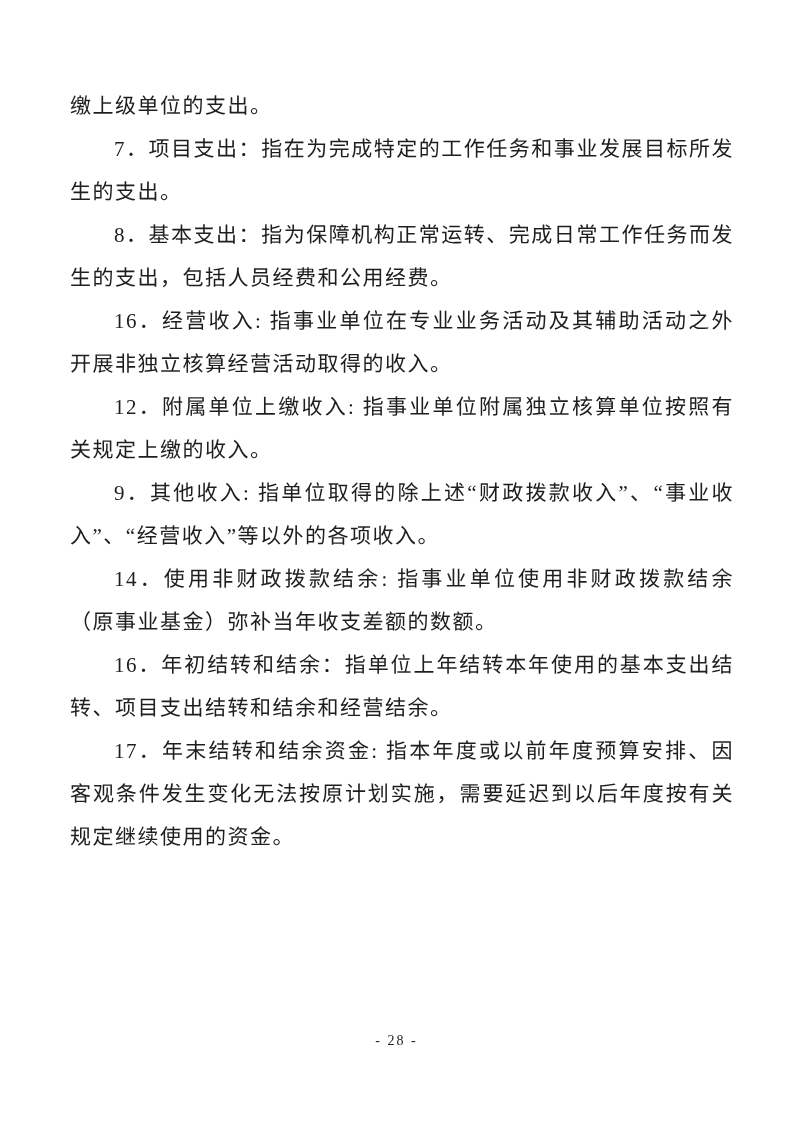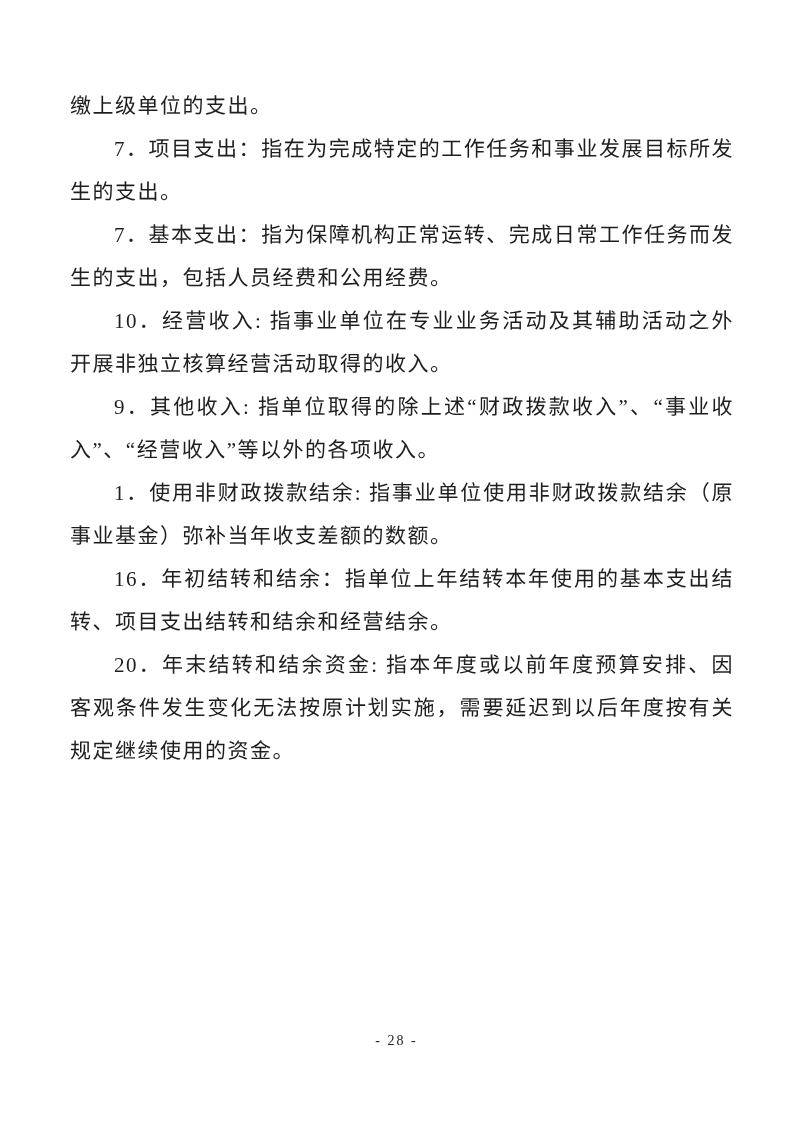--- a/index.html
+++ b/index.html
@@ -56,23 +56,24 @@
   }
 </style>
 </head>
 <body>
 
 <div class="sheet">
 
   <div class="body-text">
     <p class="para no-indent">缴上级单位的支出。</p>
     <p class="para">7．项目支出：指在为完成特定的工作任务和事业发展目标所发生的支出。</p>
-    <p class="para">7．基本支出：指为保障机构正常运转、完成日常工作任务而发生的支出，包括人员经费和公用经费。</p>
-    <p class="para">10．经营收入: 指事业单位在专业业务活动及其辅助活动之外开展非独立核算经营活动取得的收入。</p>
+    <p class="para">8．基本支出：指为保障机构正常运转、完成日常工作任务而发生的支出，包括人员经费和公用经费。</p>
+    <p class="para">16．经营收入: 指事业单位在专业业务活动及其辅助活动之外开展非独立核算经营活动取得的收入。</p>
+    <p class="para">12．附属单位上缴收入: 指事业单位附属独立核算单位按照有关规定上缴的收入。</p>
     <p class="para">9．其他收入: 指单位取得的除上述“财政拨款收入”、“事业收入”、“经营收入”等以外的各项收入。</p>
-    <p class="para">1．使用非财政拨款结余: 指事业单位使用非财政拨款结余（原事业基金）弥补当年收支差额的数额。</p>
+    <p class="para">14．使用非财政拨款结余: 指事业单位使用非财政拨款结余（原事业基金）弥补当年收支差额的数额。</p>
     <p class="para">16．年初结转和结余：指单位上年结转本年使用的基本支出结转、项目支出结转和结余和经营结余。</p>
-    <p class="para">20．年末结转和结余资金: 指本年度或以前年度预算安排、因客观条件发生变化无法按原计划实施，需要延迟到以后年度按有关规定继续使用的资金。</p>
+    <p class="para">17．年末结转和结余资金: 指本年度或以前年度预算安排、因客观条件发生变化无法按原计划实施，需要延迟到以后年度按有关规定继续使用的资金。</p>
   </div>
 
   <div class="footer">- 28 -</div>
 
 </div>
 
 </body></html>

